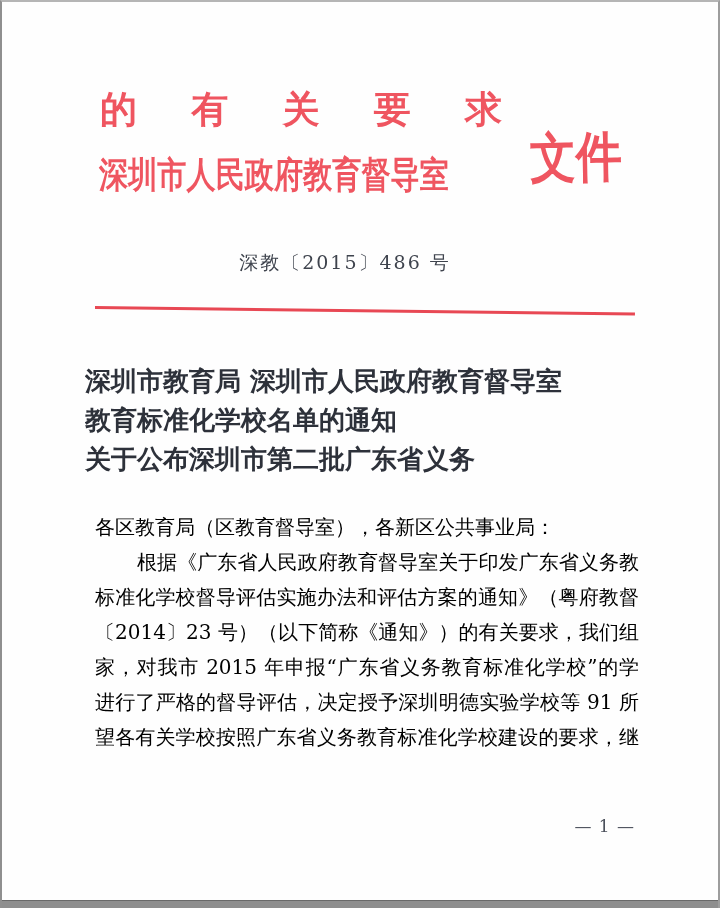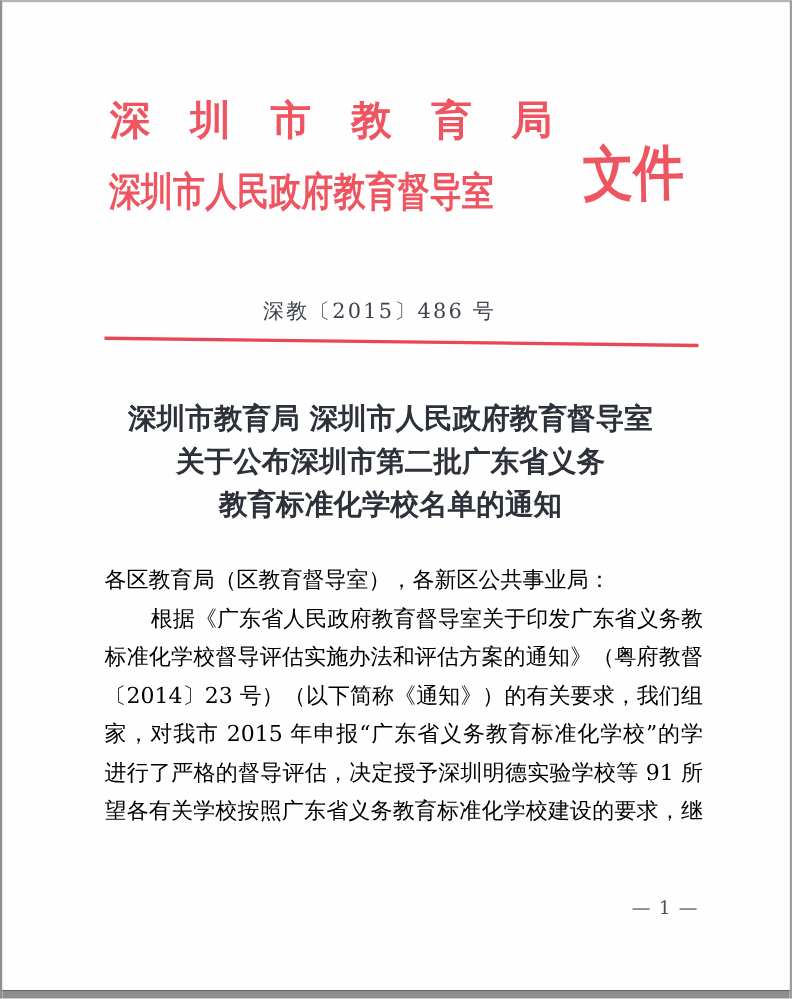--- a/index.html
+++ b/index.html
@@ -32,32 +32,32 @@
     line-height: 44px; white-space: nowrap;
     transform: scaleX(0.81); transform-origin: left center;
   }
   .wenjian {
     position: absolute; left: 528px; top: 126px;
     font-size: 54px; font-weight: bold; color: #ef5560;
     line-height: 60px; white-space: nowrap;
     transform: scaleX(0.85) rotate(-1.2deg); transform-origin: left center;
   }
   .doc-number {
-    position: absolute; left: 73px; top: 268px; width: 540px;
+    position: absolute; left: 73px; top: 248px; width: 540px;
     text-align: center; font-size: 19px; color: #3e434d;
     letter-spacing: 2px; white-space: nowrap;
   }
   .red-line {
     position: absolute; left: 93px; top: 304px; width: 540px; height: 3px;
     background: #e84854;
     transform: rotate(0.7deg); transform-origin: left center;
   }
   .title-block {
     position: absolute; left: 83px; top: 360px; width: 540px;
-    text-align: center; font-size: 26px; font-weight: bold;
+    font-size: 26px; font-weight: bold;
     color: #2d313a; line-height: 39px;
   }
   .title-line { height: 39px; overflow: hidden; white-space: nowrap; }
   .body-block {
     position: absolute; left: 93px; top: 508px; width: 544px;
     font-size: 20px; color: #000000;
   }
   .body-line {
     line-height: 35px; height: 35px; overflow: hidden;
     text-align: justify; text-align-last: justify;
@@ -67,34 +67,34 @@
   .page-number {
     position: absolute; left: 93px; top: 814px; width: 540px;
     text-align: right; font-size: 17px; color: #4b505b; letter-spacing: 1px;
   }
 </style>
 </head>
 <body>
 
 <div class="scan">
 
-  <div class="issuer-1">深圳市教育局</div>
+  <div class="issuer-1">的有关要求</div>
 
   <div class="issuer-2">深圳市人民政府教育督导室</div>
 
   <div class="wenjian">文件</div>
 
   <div class="doc-number">深教〔2015〕486 号</div>
 
   <div class="red-line"></div>
 
   <div class="title-block">
     <div class="title-line">深圳市教育局 深圳市人民政府教育督导室</div>
+    <div class="title-line">教育标准化学校名单的通知</div>
     <div class="title-line">关于公布深圳市第二批广东省义务</div>
-    <div class="title-line">教育标准化学校名单的通知</div>
   </div>
 
   <div class="body-block">
     <div class="salutation">各区教育局（区教育督导室），各新区公共事业局：</div>
     <div class="body-line indent">根据《广东省人民政府教育督导室关于印发广东省义务教育</div>
     <div class="body-line">标准化学校督导评估实施办法和评估方案的通知》（粤府教督</div>
     <div class="body-line">〔2014〕23 号）（以下简称《通知》）的有关要求，我们组织专</div>
     <div class="body-line">家，对我市 2015 年申报“广东省义务教育标准化学校”的学校</div>
     <div class="body-line">进行了严格的督导评估，决定授予深圳明德实验学校等 91 所学</div>
     <div class="body-line">望各有关学校按照广东省义务教育标准化学校建设的要求，继续</div>

